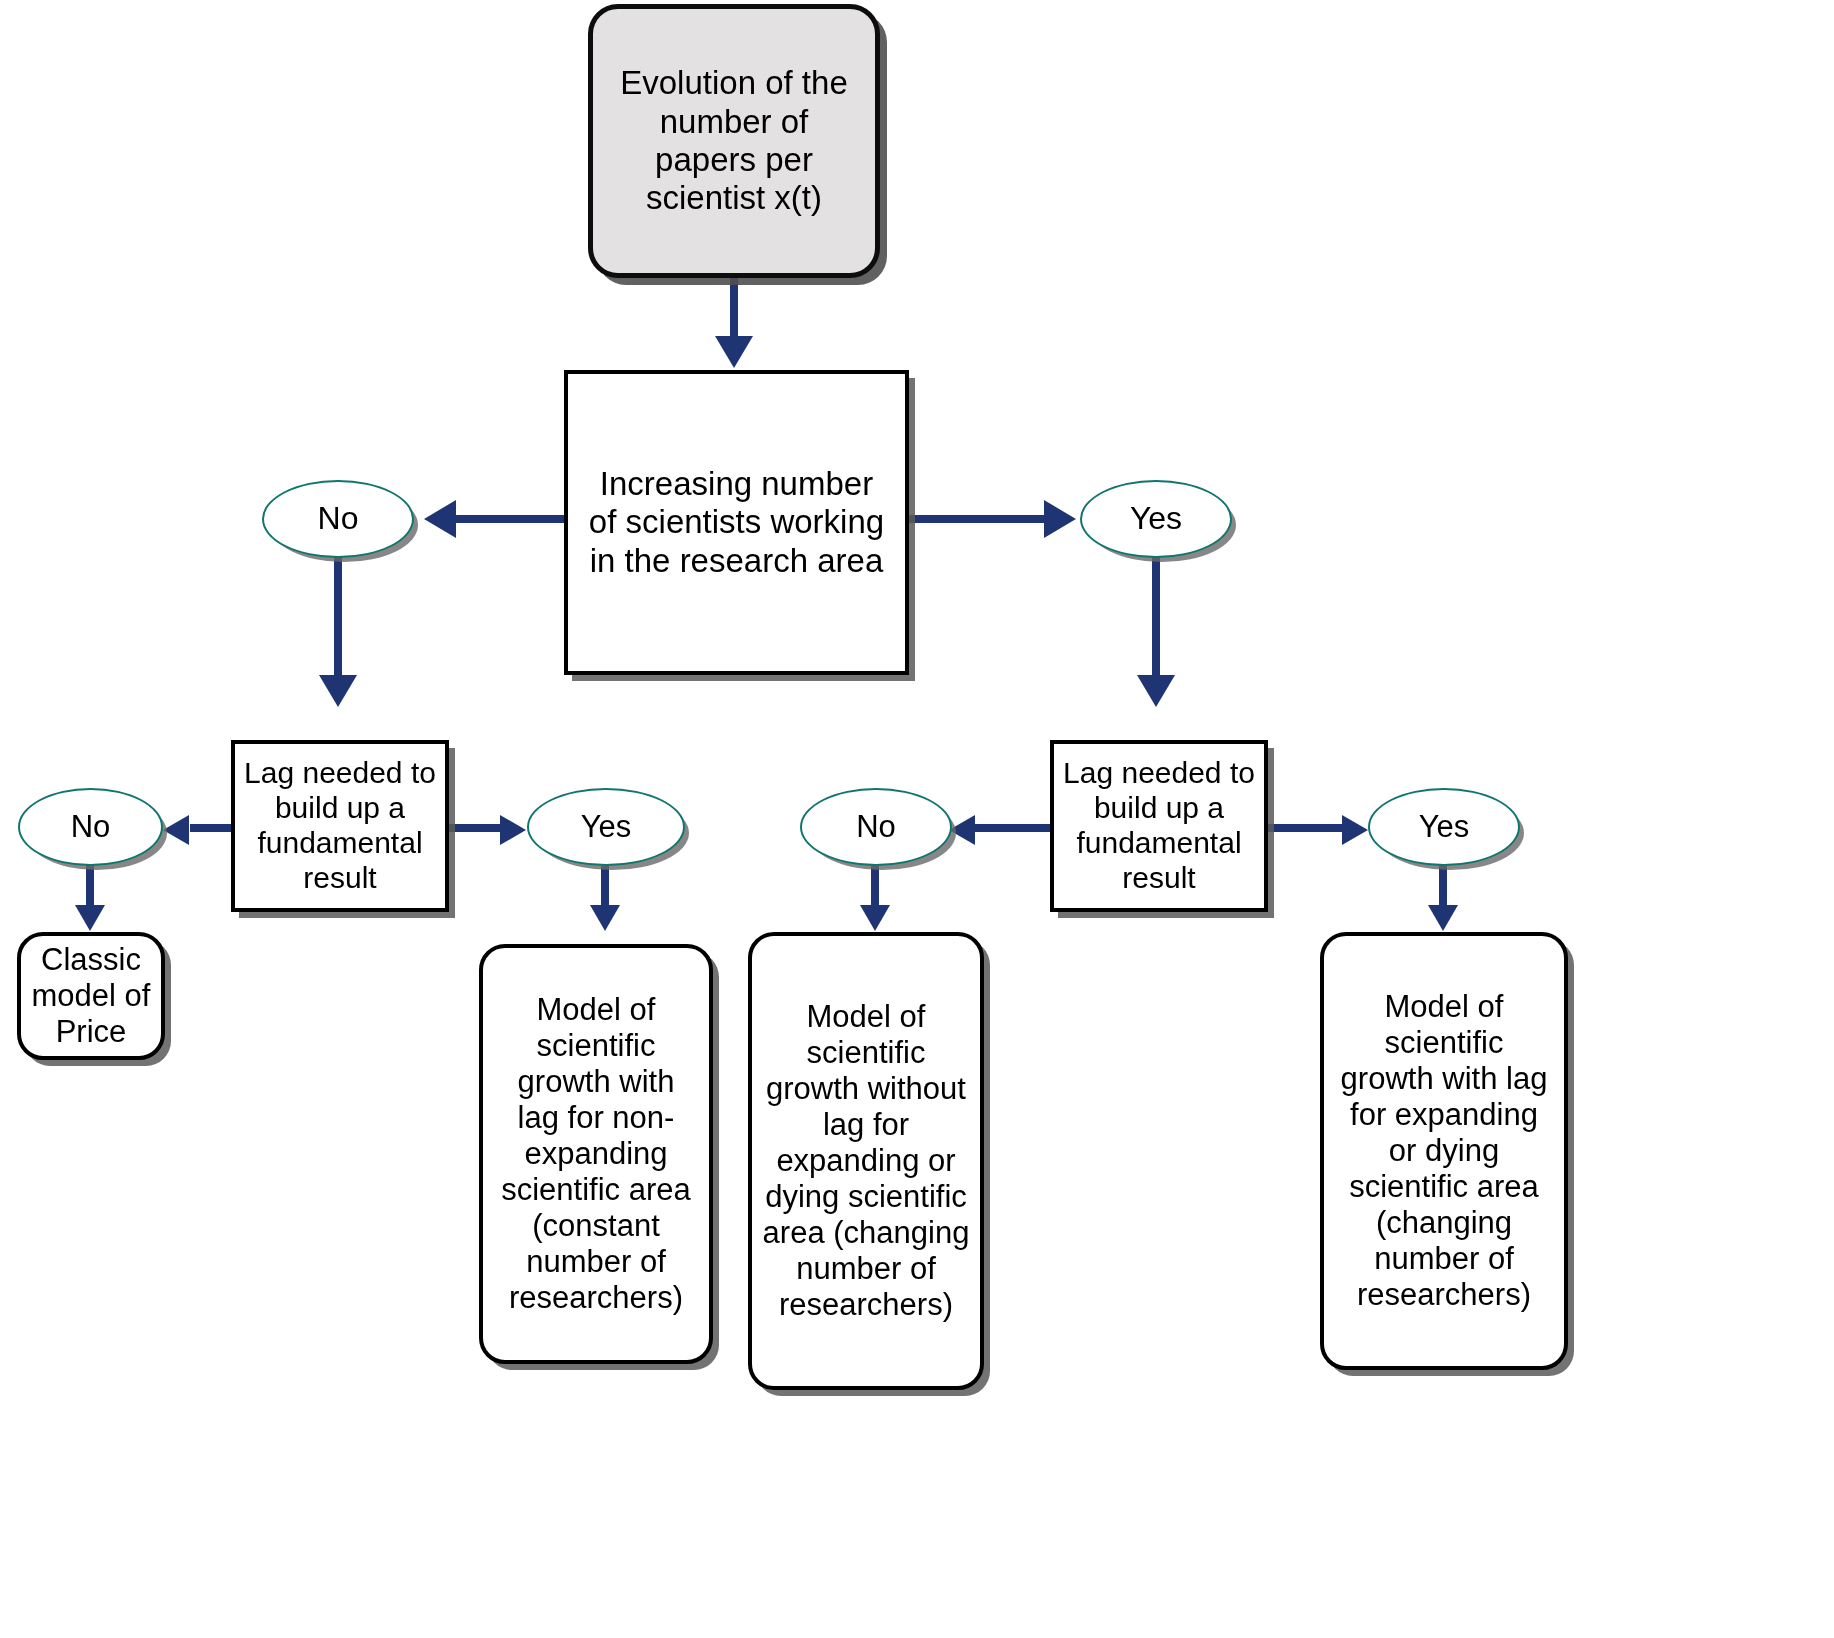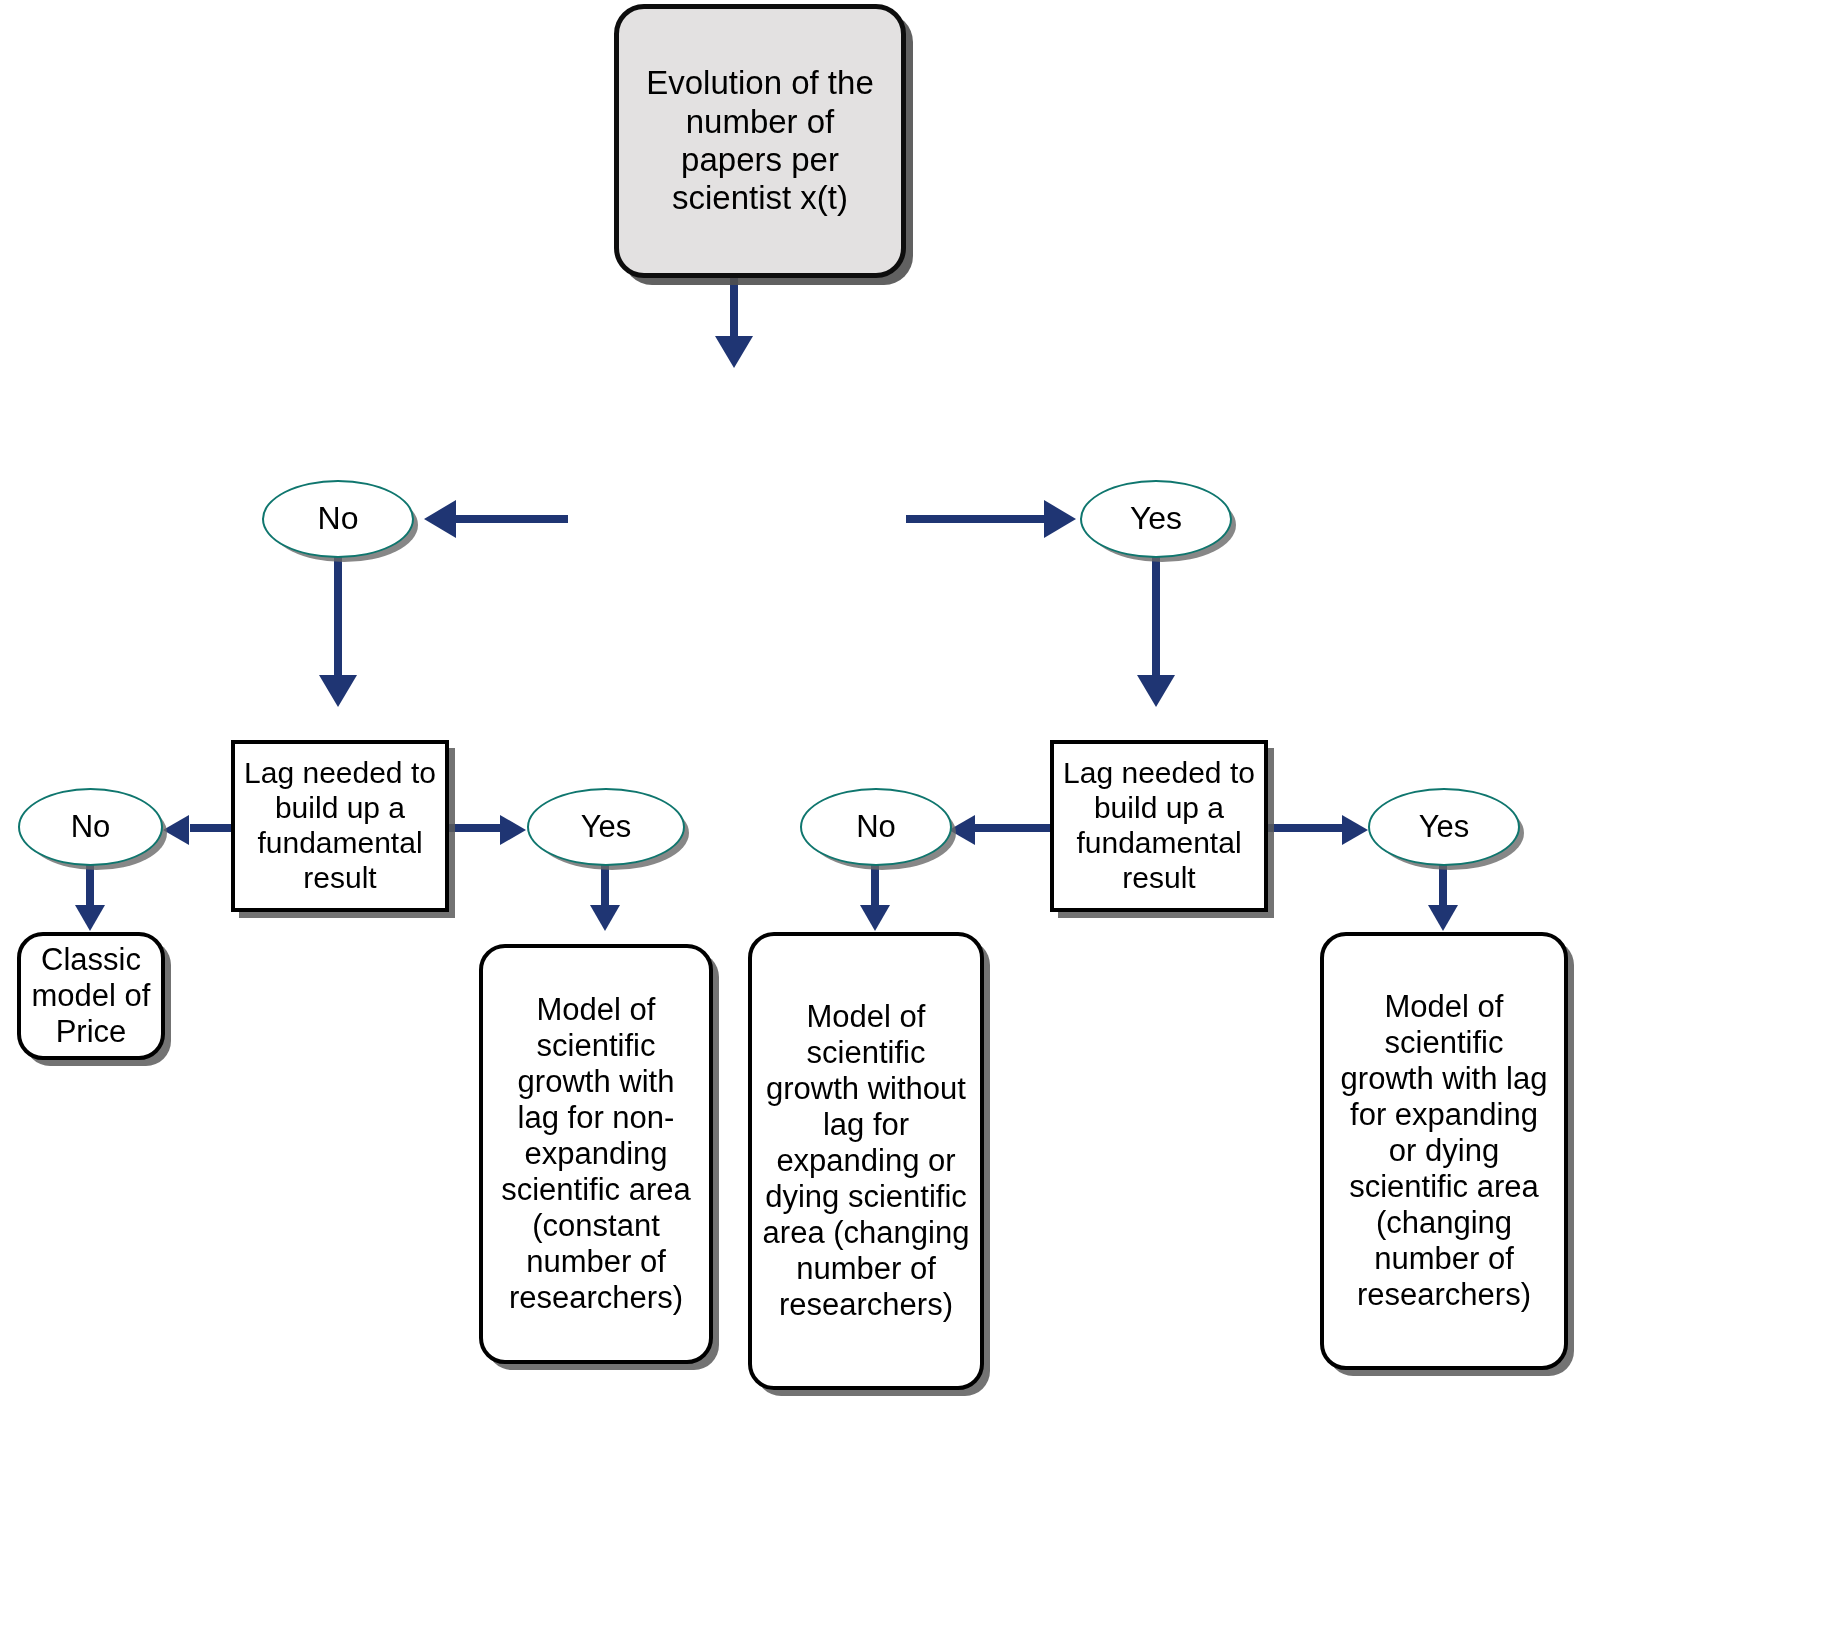--- a/index.html
+++ b/index.html
@@ -91,21 +91,21 @@
     border-top: 15px solid transparent;
     border-bottom: 15px solid transparent;
     border-right: 26px solid #1f3573;
   }
   .arrow-right.small {
     border-top: 15px solid transparent;
     border-bottom: 15px solid transparent;
     border-left: 26px solid #1f3573;
   }
   
-  #n-root     { left: 614px;  top: 4px;    width: 292px; height: 274px; font-size: 33px; padding: 0 22px; }
+  #n-root     { left: 588px;  top: 4px;    width: 292px; height: 274px; font-size: 33px; padding: 0 22px; }
   #n-decision { left: 564px;  top: 370px;  width: 345px; height: 305px; font-size: 33px; padding: 0 14px; }
 
   #n-no-1     { left: 262px;  top: 480px;  width: 152px; height: 78px;  font-size: 32px; }
   #n-yes-1    { left: 1080px; top: 480px;  width: 152px; height: 78px;  font-size: 32px; }
 
   #n-lag-l    { left: 231px;  top: 740px;  width: 218px; height: 172px; font-size: 30px; padding: 0 8px; }
   #n-lag-r    { left: 1050px; top: 740px;  width: 218px; height: 172px; font-size: 30px; padding: 0 8px; }
 
   #n-no-2     { left: 18px;   top: 788px;  width: 145px; height: 78px;  font-size: 31px; }
   #n-yes-2    { left: 527px;  top: 788px;  width: 158px; height: 78px;  font-size: 31px; }
@@ -156,20 +156,21 @@
   <div class="arrow arrow-down small" style="left:590px; top:905px;"></div>
 
   <div class="edge edge-v" style="left:871px; top:864px; height:44px;"></div>
   <div class="arrow arrow-down small" style="left:860px; top:905px;"></div>
 
   <div class="edge edge-v" style="left:1439px; top:864px; height:44px;"></div>
   <div class="arrow arrow-down small" style="left:1428px; top:905px;"></div>
 
   <div id="n-root" class="node rounded-grey">Evolution of the number of papers per scientist x(t)</div>
 
+  <div id="n-decision" class="node rect">Increasing number of scientists working in the research area</div>
 
   <div id="n-no-1" class="node ellipse">No</div>
 
   <div id="n-yes-1" class="node ellipse">Yes</div>
 
   <div id="n-lag-l" class="node rect">Lag needed to build up a fundamental result</div>
 
   <div id="n-lag-r" class="node rect">Lag needed to build up a fundamental result</div>
 
   <div id="n-no-2" class="node ellipse">No</div>

